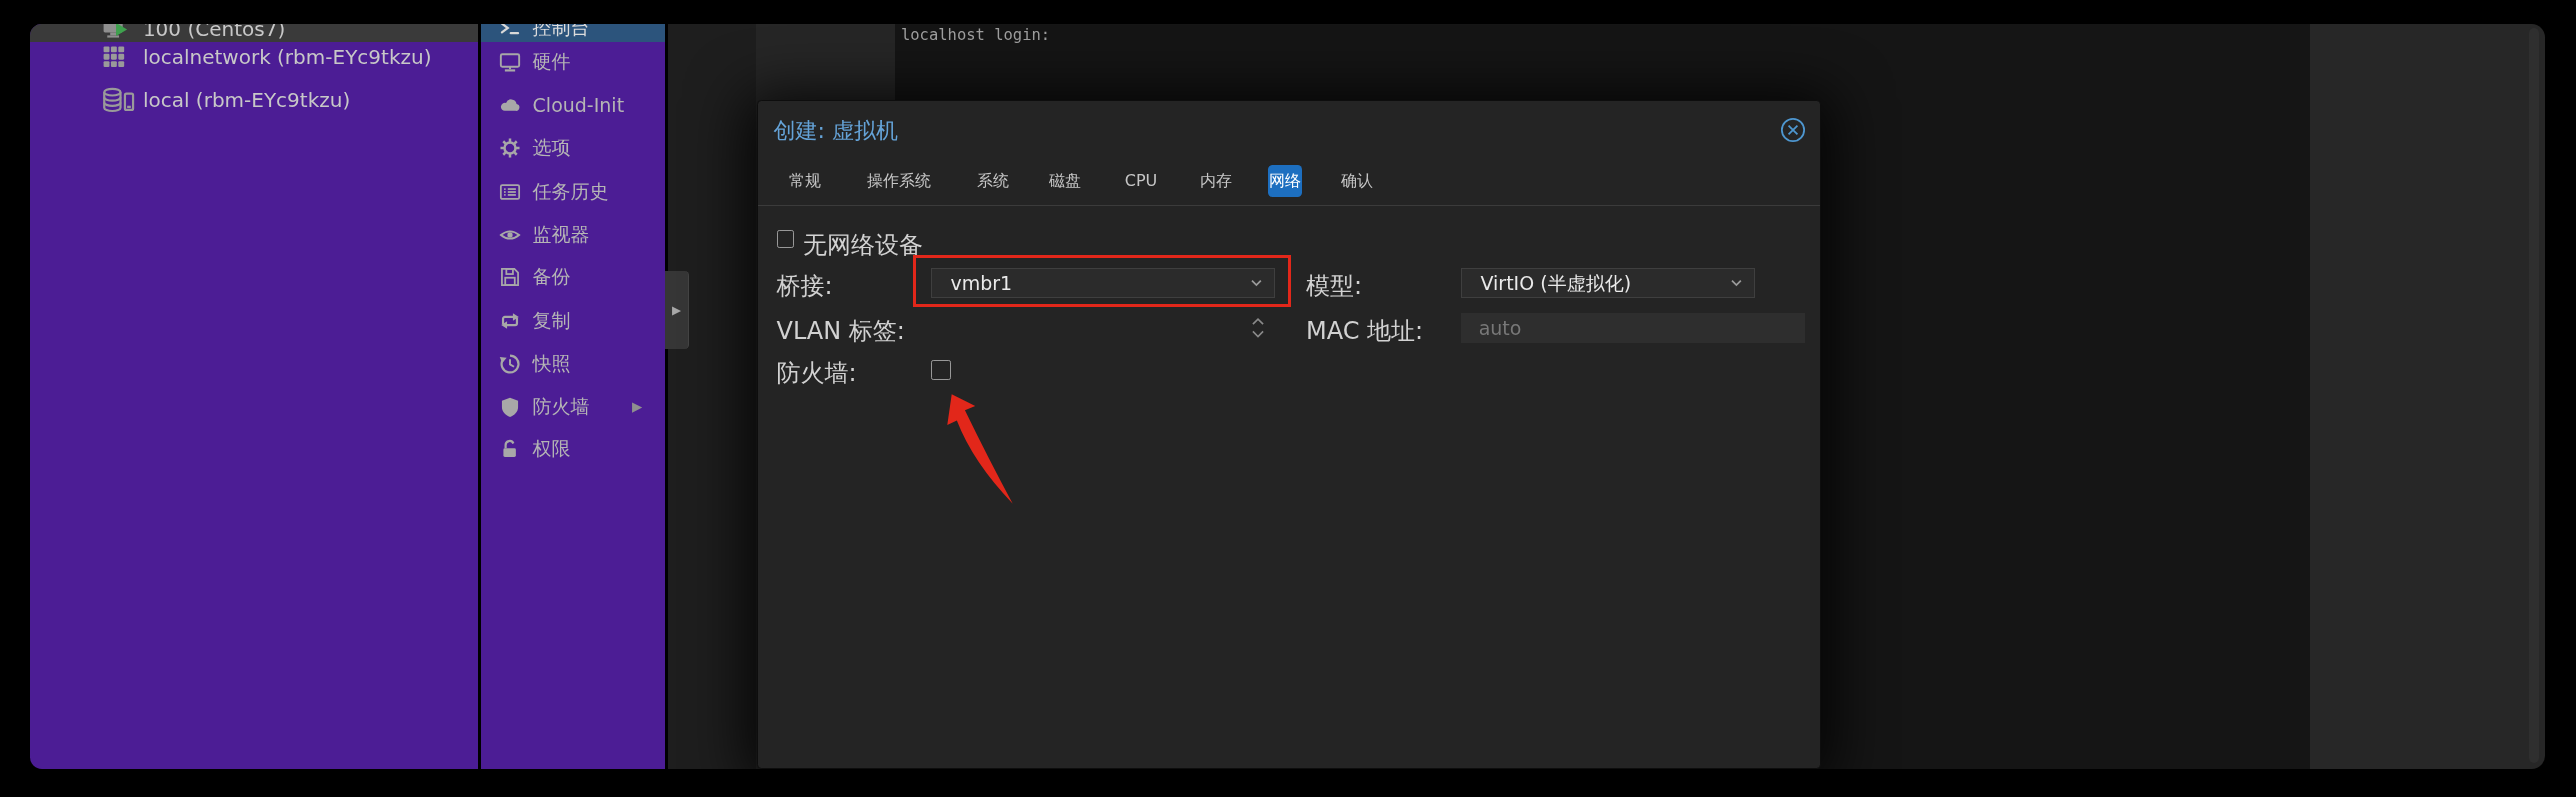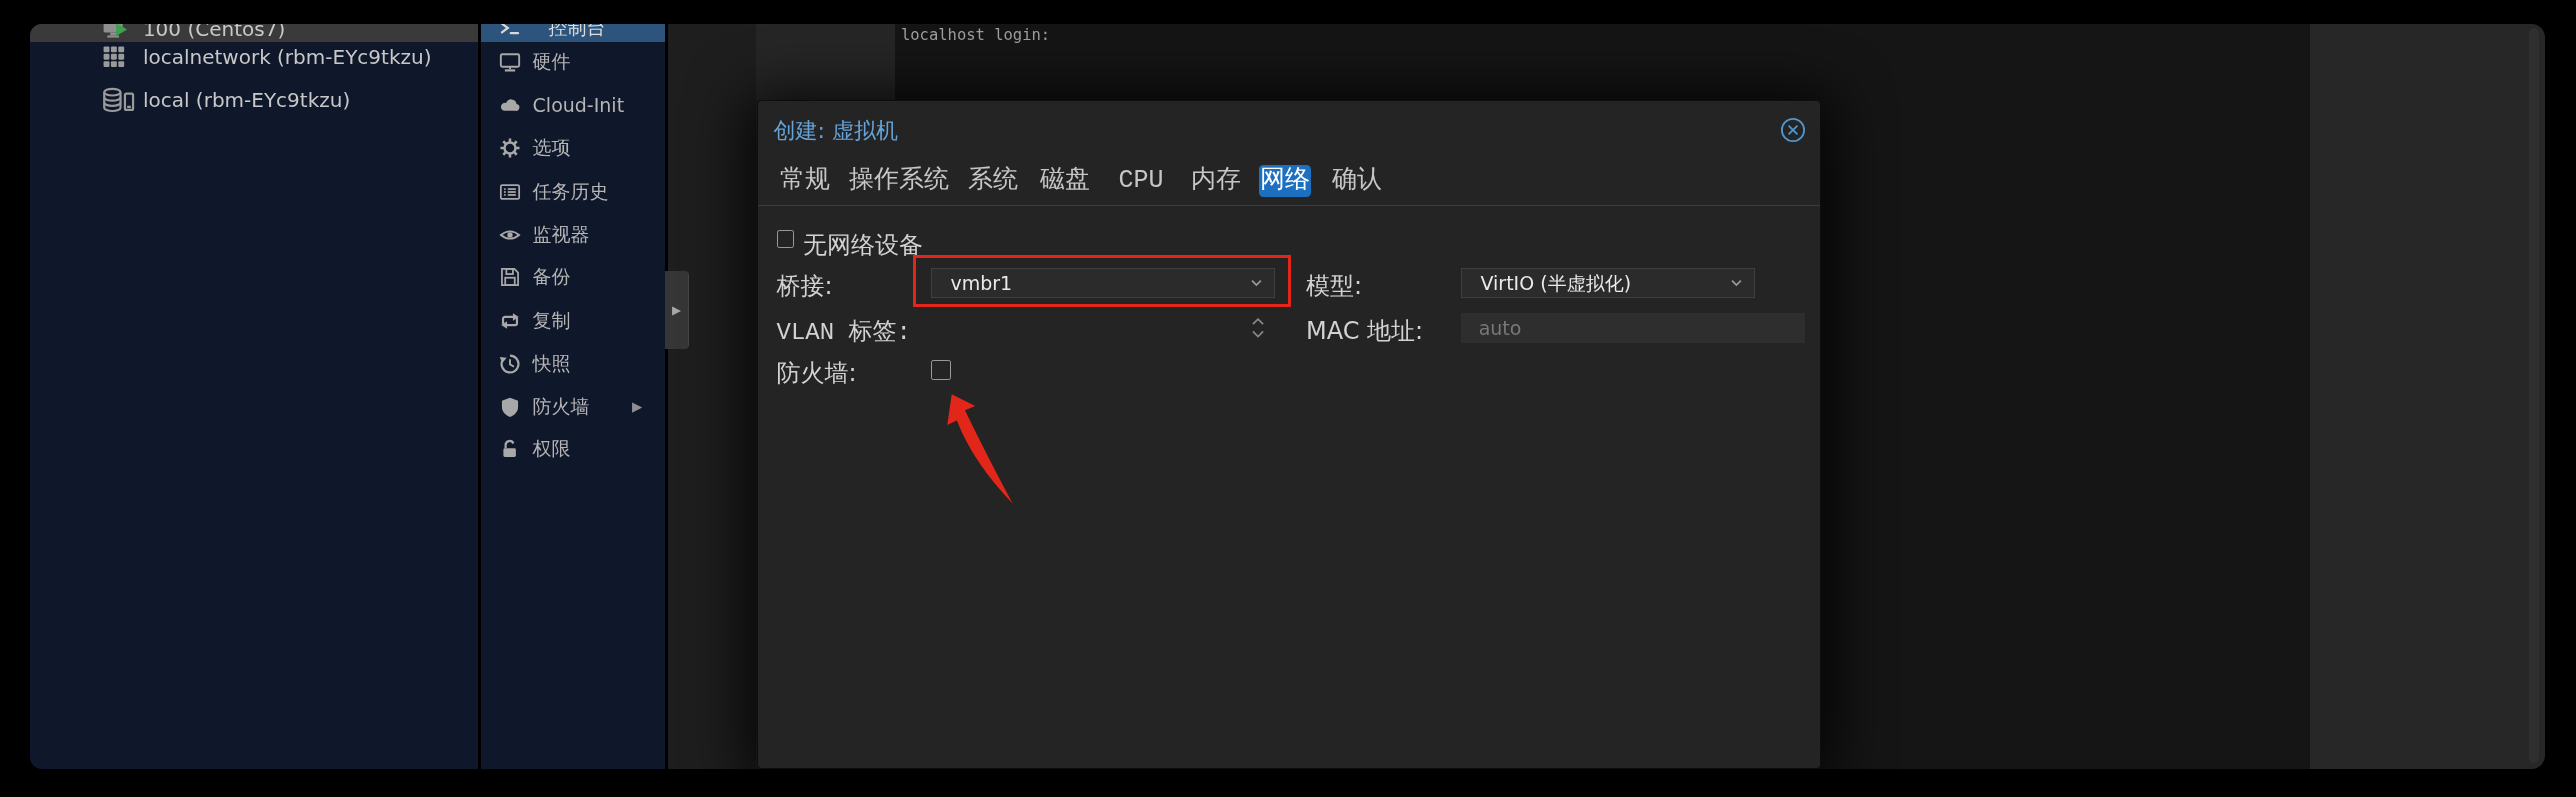--- a/index.html
+++ b/index.html
@@ -1,20 +1,20 @@
 <!DOCTYPE html>
 <html style="font-size:11.8px"><head>
 <meta charset="utf-8">
 <style>
   html,body{margin:0;padding:0;background:#000;}
   #screen{position:relative;width:2576px;height:797px;background:#000;overflow:hidden;
           font-family:"DejaVu Sans","Liberation Sans",sans-serif;}
 
   
-  .panel{position:absolute;top:24px;height:745px;background:#0f172a;overflow:hidden;}
+  .panel{position:absolute;top:24px;height:745px;background:#4c1d95;overflow:hidden;}
   #tree-panel{left:29.5px;width:448px;border-radius:11.8px 0 0 11.8px;}
   #menu-panel{left:481px;width:184px;}
   #strip-panel{left:668px;width:88px;background:#1e1e1e;}
   #console-toolbar{left:756px;width:140px;background:#262626;}
   #terminal{left:895px;width:1415px;background:#151515;}
   #right-panel{left:2310px;width:235px;background:#272727;border-radius:0 13.3px 13.3px 0;}
   #right-panel .scrollbar{position:absolute;top:4.4px;right:5.9px;width:10.3px;height:735px;
       background:#2f2f2f;border-radius:5.2px;}
 
   #terminal .prompt{position:absolute;left:5.9px;top:1.5px;color:#9f9f9f;
@@ -28,38 +28,38 @@
   #tree-row-0{top:-7.4px;height:25px;background:#3a3a3a;}
   #tree-row-1{top:18.5px;height:29.5px;}
   #tree-row-2{top:61px;height:29.5px;}
 
   
   .menu-row{position:absolute;left:0;width:100%;height:29.5px;display:flex;align-items:center;
       color:#b5b5b5;font-size:19px;cursor:pointer;}
   .menu-row .micon{margin-left:17px;width:23.6px;height:23.6px;flex:0 0 auto;display:flex;
       align-items:center;justify-content:center;}
   .menu-row .mlabel{margin-left:11px;white-space:nowrap;}
-  .menu-row.sel{top:-8.9px;height:26.6px;background:#2c547c;color:#dcdcdc;gap:16px;}
+  .menu-row.sel{top:-8.9px;height:26.6px;background:#2c547c;color:#dcdcdc;}
   .menu-caret{position:absolute;left:151px;color:#8f8f8f;font-size:13.3px;}
 
   
   #collapse-btn{position:absolute;left:665px;top:271px;width:23px;height:78px;background:#363636;
       border-right:1.5px solid #454545;border-radius:0 4.4px 4.4px 0;color:#a8a8a8;font-size:11.8px;
       display:flex;align-items:center;justify-content:center;cursor:pointer;}
 
   
   #dialog{position:absolute;left:757px;top:100px;width:1064px;height:669px;background:#242424;
       border:0.7px solid #0d0d0d;border-radius:4.4px;box-shadow:0 5.9px 59px 10.3px rgba(0,0,0,.85);
       box-sizing:border-box;}
   #dlg-title{position:absolute;left:15.5px;top:14.8px;font-size:22px;color:#65a3d8;white-space:nowrap;}
   #dlg-close{position:absolute;left:1022px;top:15.5px;width:26px;height:26px;cursor:pointer;}
   #dlg-sep{position:absolute;left:0;top:104px;width:100%;height:0.7px;background:#3b3b3b;}
 
   .tab{position:absolute;top:64px;height:32px;line-height:32px;transform:translateX(-50%);
-      color:#c6c6c6;font-size:25px;white-space:nowrap;cursor:pointer;font-family:Liberation Mono, monospace;}
+      color:#c6c6c6;font-size:16px;white-space:nowrap;cursor:pointer;}
   .tab.active{background:#1d6fc0;color:#fff;border-radius:4.4px;padding:0 1px;}
 
   .fld-label{position:absolute;color:#d2d2d2;font-size:24px;white-space:nowrap;}
   .combo{position:absolute;height:29.5px;background:#2b2b2b;border:0.7px solid #3f3f3f;
       box-sizing:border-box;color:#eaeaea;font-size:19px;line-height:28px;padding-left:18.5px;
       cursor:pointer;}
   .combo svg{position:absolute;right:10.3px;top:8px;}
   .tfield{position:absolute;height:29.5px;background:#2e2e2e;border:none;box-sizing:border-box;
       color:#eaeaea;font-size:19px;padding:0 17.7px;outline:none;
       font-family:"DejaVu Sans","Liberation Sans",sans-serif;}
@@ -308,21 +308,21 @@
     </div>
 
     <div class="fld-label" style="left:548px;top:169px;">模型:</div>
     <div class="combo" style="left:703px;top:167px;width:294px;">
       <span>VirtIO (半虚拟化)</span>
       <svg width="14.8" height="11.8" viewBox="0 0 20 16">
         <polyline points="4,5 10,11 16,5" fill="none" stroke="#9a9a9a" stroke-width="2.4"></polyline>
       </svg>
     </div>
 
-    <div class="fld-label" style="left:18.5px;top:214px;font-family:Liberation Mono, monospace;">VLAN 标签:</div>
+    <div class="fld-label" style="left:18.5px;top:214px;">VLAN 标签:</div>
     <svg class="spinner" style="left:492px;top:215px;" width="16" height="23.6" viewBox="0 0 22 32">
       <polyline points="4,11 11,4 18,11" fill="none" stroke="#8a8a8a" stroke-width="2.2"></polyline>
       <polyline points="4,21 11,28 18,21" fill="none" stroke="#8a8a8a" stroke-width="2.2"></polyline>
     </svg>
 
     <div class="fld-label" style="left:548px;top:214px;">MAC 地址:</div>
     <input class="tfield" style="left: 703px; top: 212px; width: 344px;" placeholder="auto">
 
     <div class="fld-label" style="left:18.5px;top:256px;">防火墙:</div>
     <div class="cbox" style="left:173px;top:259px;width:20px;height:20px;"></div>

